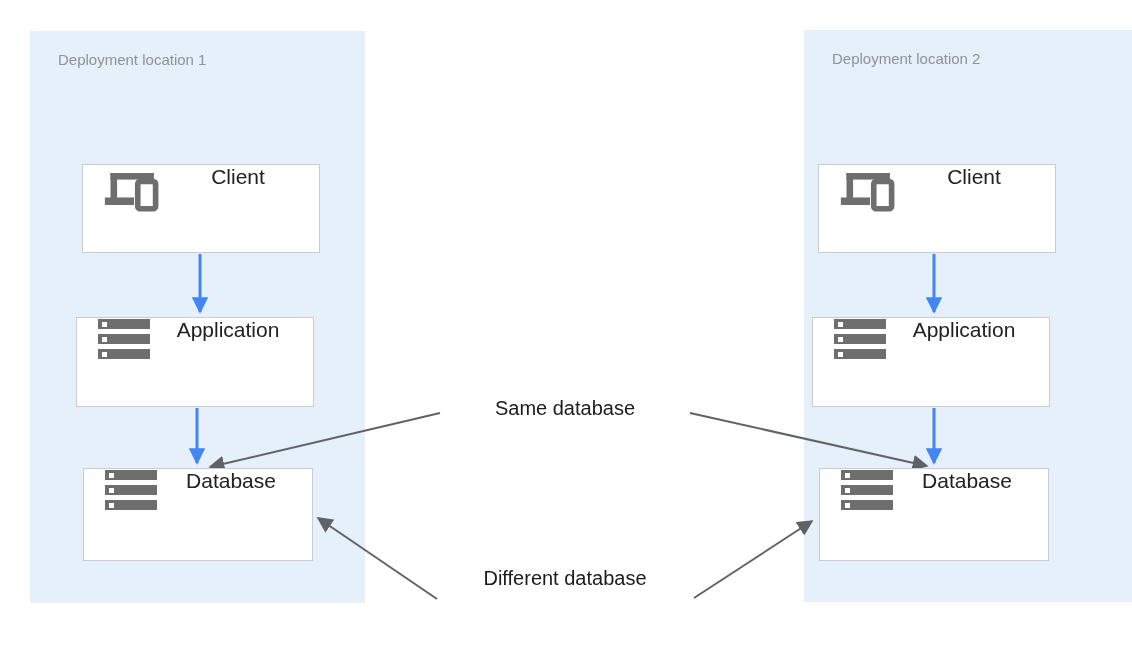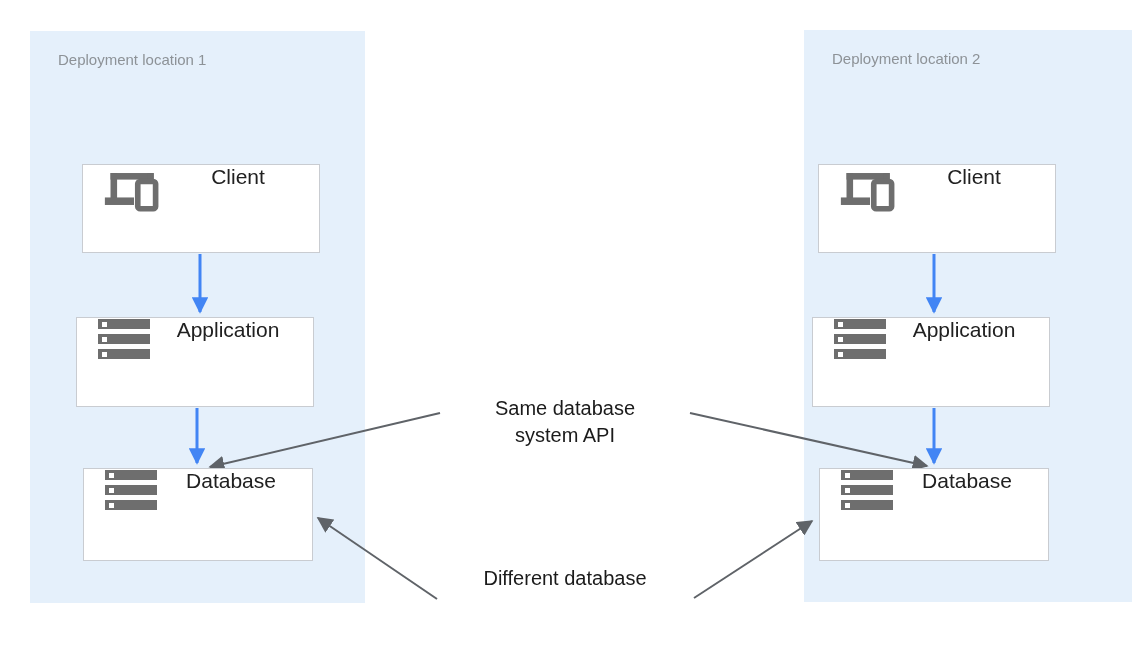--- a/index.html
+++ b/index.html
@@ -190,20 +190,19 @@
           <rect class="paper" x="5" y="19" width="5" height="5"></rect>
         <rect class="ink" x="1" y="31" width="52" height="10"></rect>
           <rect class="paper" x="5" y="34" width="5" height="5"></rect>
       </svg>
     </span>
     <span class="label">Database</span>
   </div>
 
   <div class="annotation" style="left:430px;top:383px;margin-top:12px;">
     <div>Same database</div>
-    <div>system API</div>
   </div>
 
   <div class="annotation" style="left:430px;top:565px;text-align:center;">
     <div>Different database</div>
   </div>
 
 </div>
 
 </body></html>

